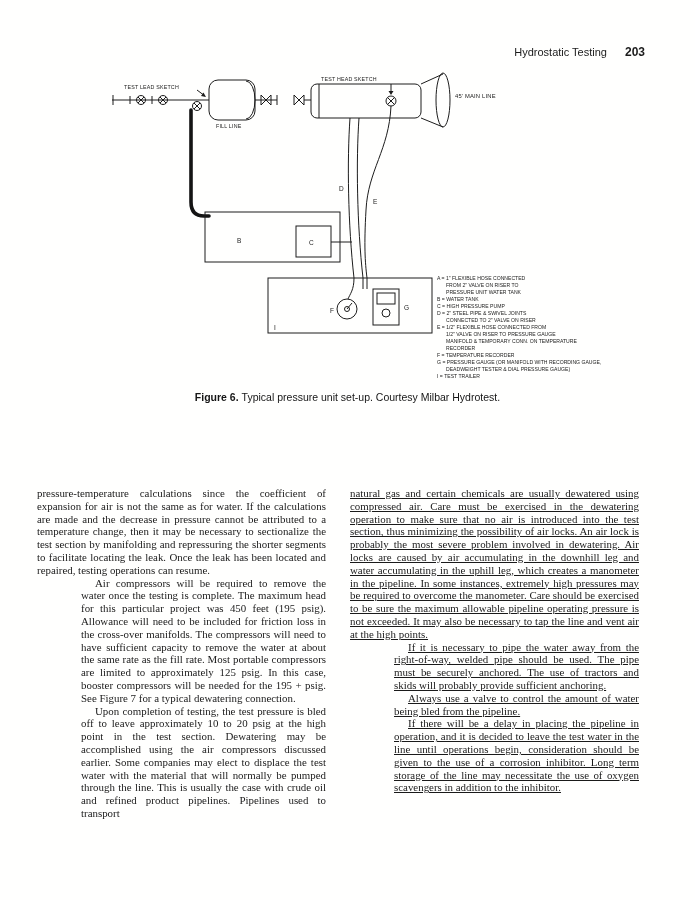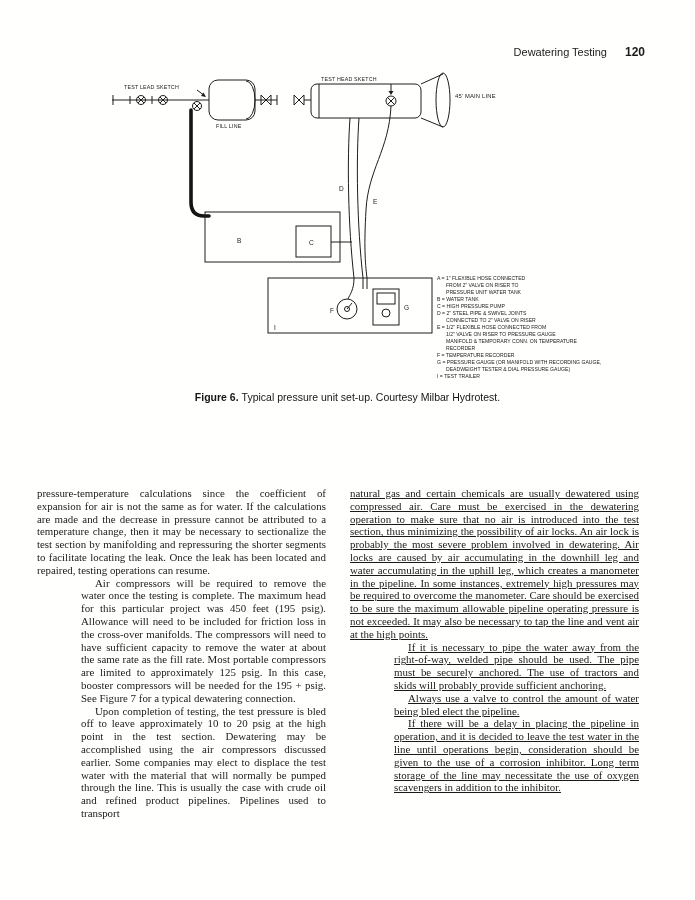--- a/index.html
+++ b/index.html
@@ -36,21 +36,21 @@
   .figure-svg .ml   { font-size:5.8px; letter-spacing:.2px; }
   .figure-svg .lg   { font-size:5.1px; }
   .figure-svg .lbl  { font-size:6.5px; }
 </style>
 </head>
 <body>
 
 <div class="page">
 
   <div class="header">
-    <span>Dewatering Testing</span><span class="pageno">120</span>
+    <span>Hydrostatic Testing</span><span class="pageno">203</span>
   </div>
 
   <svg class="figure-svg" viewBox="0 0 695 400" width="695" height="400" aria-hidden="true">
 
     <g>
       <text x="124" y="89" class="t5">TEST LEAD SKETCH</text>
       <line class="ln" x1="197" y1="90" x2="205" y2="96"></line>
       <path class="fillk" d="M206,97 l-5,-1 l2.5,-3.5 z"></path>
       <line class="ln" x1="112" y1="100" x2="209" y2="100"></line>
       <line class="ln" x1="113" y1="95" x2="113" y2="105"></line>
@@ -165,17 +165,17 @@
 
   <div class="col left">
     <p class="noindent">pressure-temperature calculations since the coefficient of expansion for air is not the same as for water. If the calculations are made and the decrease in pressure cannot be attributed to a temperature change, then it may be necessary to sectionalize the test section by manifolding and repressuring the shorter segments to facilitate locating the leak. Once the leak has been located and repaired, testing operations can resume.</p>
     <p class="indent">Air compressors will be required to remove the water once the testing is complete. The maximum head for this particular project was 450 feet (195 psig). Allowance will need to be included for friction loss in the cross-over manifolds. The compressors will need to have sufficient capacity to remove the water at about the same rate as the fill rate. Most portable compressors are limited to approximately 125 psig. In this case, booster compressors will be needed for the 195 + psig. See Figure 7 for a typical dewatering connection.</p>
     <p class="indent">Upon completion of testing, the test pressure is bled off to leave approximately 10 to 20 psig at the high point in the test section. Dewatering may be accomplished using the air compressors discussed earlier. Some companies may elect to displace the test water with the material that will normally be pumped through the line. This is usually the case with crude oil and refined product pipelines. Pipelines used to transport</p>
   </div>
 
   <div class="col right">
     <p class="noindent">natural gas and certain chemicals are usually dewatered using compressed air. Care must be exercised in the dewatering operation to make sure that no air is introduced into the test section, thus minimizing the possibility of air locks. An air lock is probably the most severe problem involved in dewatering. Air locks are caused by air accumulating in the downhill leg and water accumulating in the uphill leg, which creates a manometer in the pipeline. In some instances, extremely high pressures may be required to overcome the manometer. Care should be exercised to be sure the maximum allowable pipeline operating pressure is not exceeded. It may also be necessary to tap the line and vent air at the high points.</p>
     <p class="indent">If it is necessary to pipe the water away from the right-of-way, welded pipe should be used. The pipe must be securely anchored. The use of tractors and skids will probably provide sufficient anchoring.</p>
-    <p class="indent">Always use a valve to control the amount of water being bled elect the pipeline.</p>
+    <p class="indent">Always use a valve to control the amount of water being bled from the pipeline.</p>
     <p class="indent">If there will be a delay in placing the pipeline in operation, and it is decided to leave the test water in the line until operations begin, consideration should be given to the use of a corrosion inhibitor. Long term storage of the line may necessitate the use of oxygen scavengers in addition to the inhibitor.</p>
   </div>
 
 </div>
 
 </body></html>

